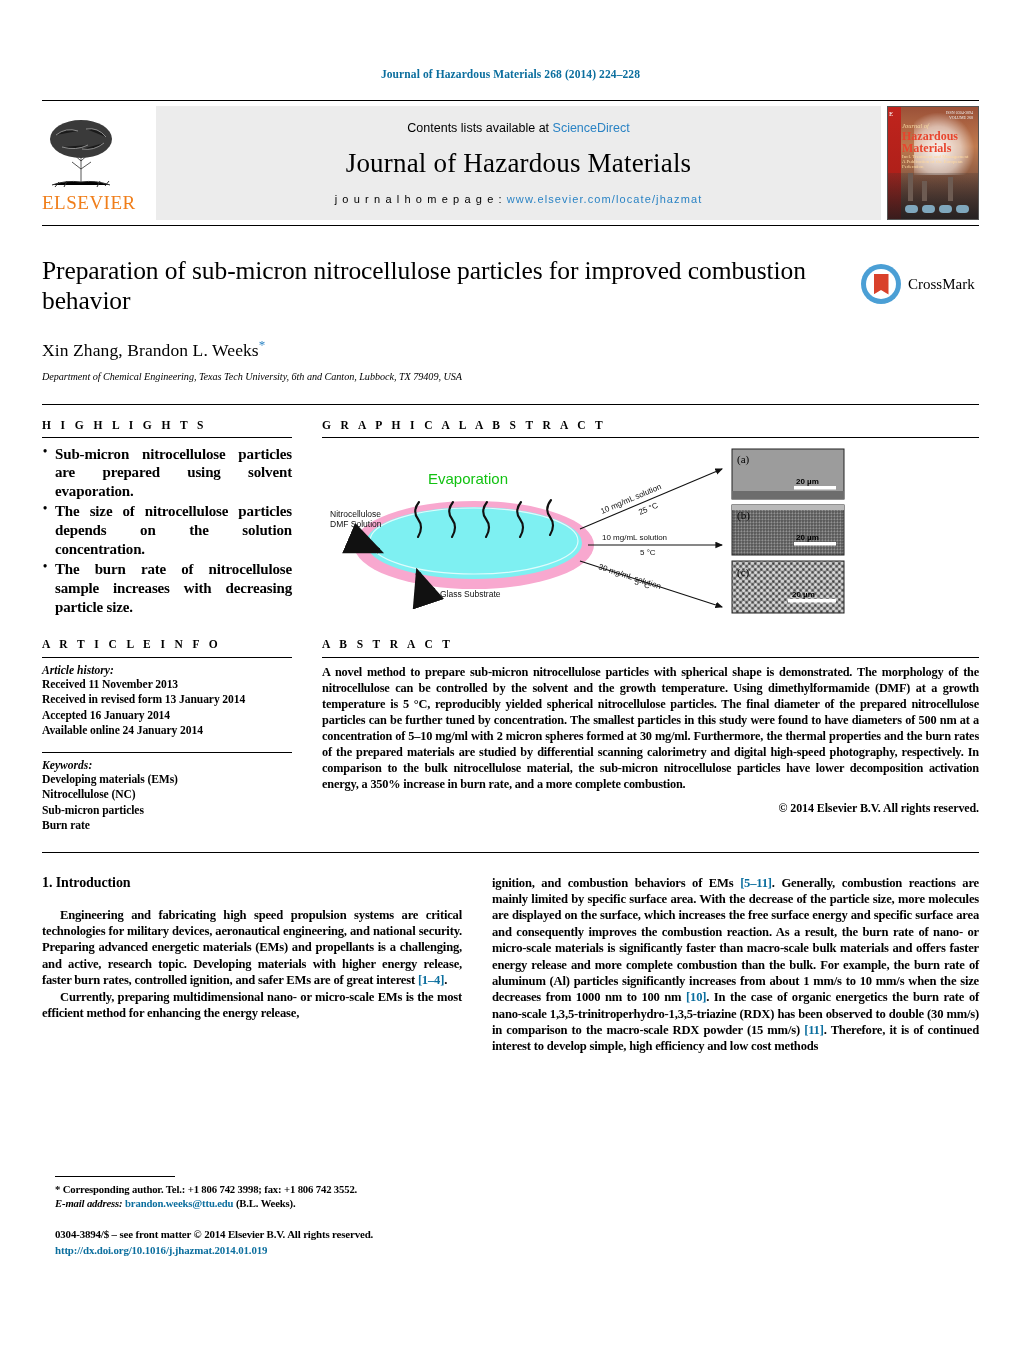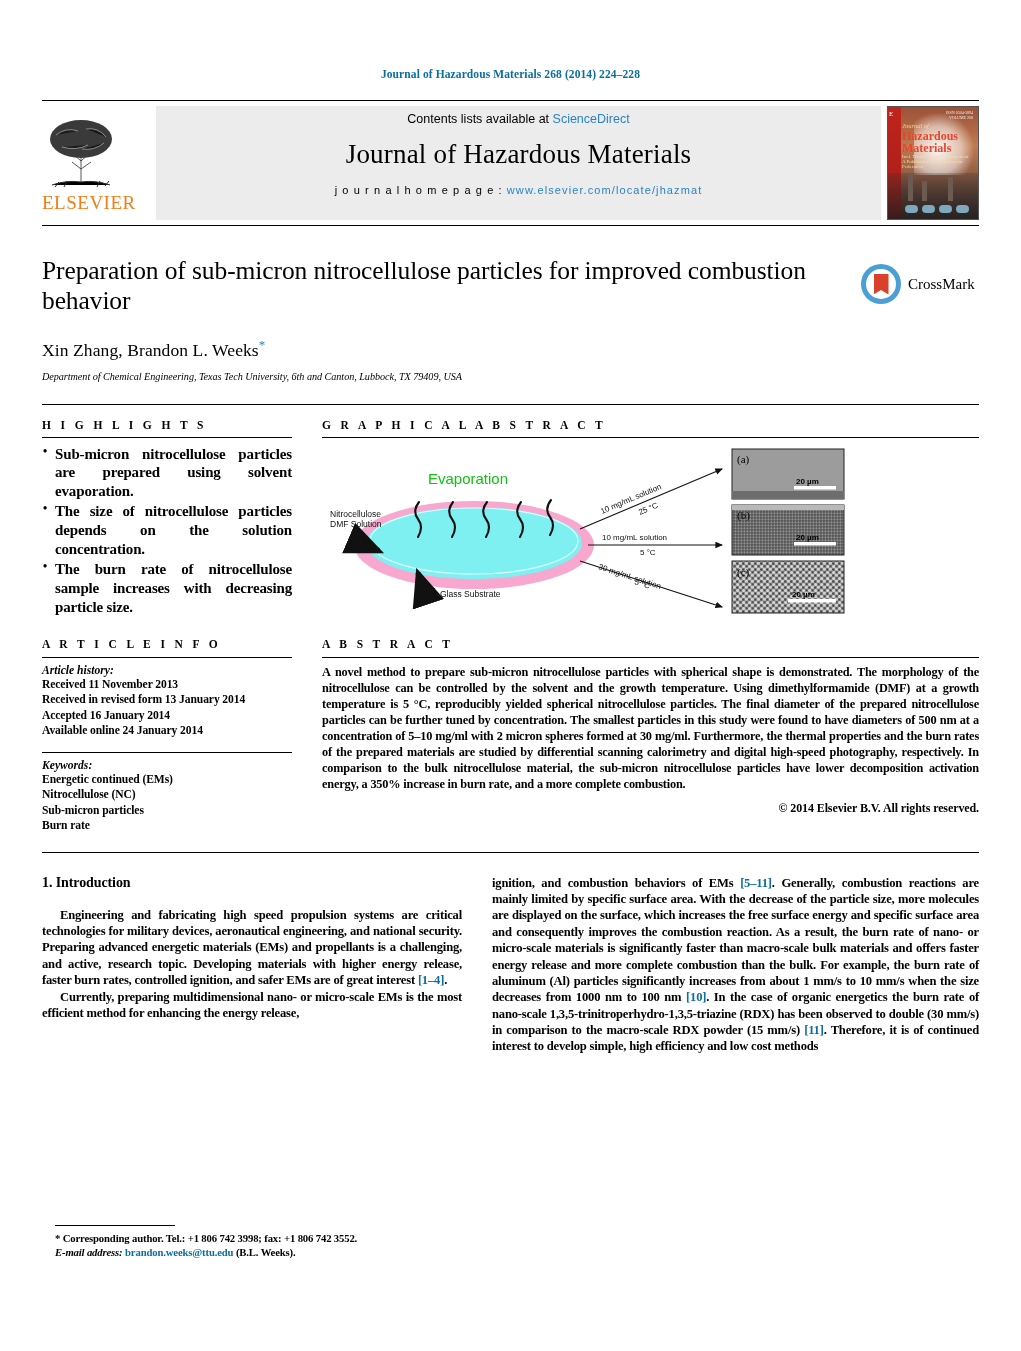--- a/index.html
+++ b/index.html
@@ -45,21 +45,21 @@
   .tree-svg { display: block; }
   .elsevier-word {
     font-family: "Liberation Serif", serif;
     font-size: 19px; letter-spacing: .5px; color: #f07e1a;
     font-weight: normal; margin-top: 1px;
   }
   .journal-box {
     flex: 1 1 auto;
     background: #ececec;
     display: flex; flex-direction: column;
-    align-items: center; 
+    align-items: center; justify-content: center;
     margin: 5px 6px 5px 6px;
     padding: 6px 0;
   }
   .contents-line { font-size: 12.5px; font-family: "Liberation Sans", sans-serif; }
   .contents-line .sd { color: #2a83c4; }
   .journal-title {
     font-family: "Liberation Serif", serif;
     font-size: 27px; margin: 13px 0 14px 0; letter-spacing: .2px;
   }
   .homepage-line {
@@ -360,21 +360,21 @@
       <div class="sec-head">A R T I C L E   I N F O</div>
       <div class="info-rule"></div>
       <div class="ai-label">Article history:</div>
       <div class="ai-line">Received 11 November 2013</div>
       <div class="ai-line">Received in revised form 13 January 2014</div>
       <div class="ai-line">Accepted 16 January 2014</div>
       <div class="ai-line">Available online 24 January 2014</div>
       <div class="info-rule" style="margin-top:13px;"></div>
       <div class="kw-block">
         <div class="ai-label">Keywords:</div>
-        <div class="ai-line">Energetic continued (EMs)</div>
+        <div class="ai-line">Developing materials (EMs)</div>
         <div class="ai-line">Nitrocellulose (NC)</div>
         <div class="ai-line">Sub-micron particles</div>
         <div class="ai-line">Burn rate</div>
       </div>
     </div>
 
     <div class="col-right">
       <div class="sec-head">A B S T R A C T</div>
       <div class="info-rule"></div>
       <div class="abstract-body">A novel method to prepare sub-micron nitrocellulose particles with spherical shape is demonstrated. The morphology of the nitrocellulose can be controlled by the solvent and the growth temperature. Using dimethylformamide (DMF) at a growth temperature is 5 °C, reproducibly yielded spherical nitrocellulose particles. The final diameter of the prepared nitrocellulose particles can be further tuned by concentration. The smallest particles in this study were found to have diameters of 500 nm at a concentration of 5–10 mg/ml with 2 micron spheres formed at 30 mg/ml. Furthermore, the thermal properties and the burn rates of the prepared materials are studied by differential scanning calorimetry and digital high-speed photography, respectively. In comparison to the bulk nitrocellulose material, the sub-micron nitrocellulose particles have lower decomposition activation energy, a 350% increase in burn rate, and a more complete combustion.</div>
@@ -395,15 +395,19 @@
       <p class="para" style="text-indent:0;"><span>ignition, and combustion behaviors of EMs </span><span class="cite">[5–11]</span><span>. Generally, combustion reactions are mainly limited by specific surface area. With the decrease of the particle size, more molecules are displayed on the surface, which increases the free surface energy and specific surface area and consequently improves the combustion reaction. As a result, the burn rate of nano- or micro-scale materials is significantly faster than macro-scale bulk materials and offers faster energy release and more complete combustion than the bulk. For example, the burn rate of aluminum (Al) particles significantly increases from about 1 mm/s to 10 mm/s when the size decreases from 1000 nm to 100 nm </span><span class="cite">[10]</span><span>. In the case of organic energetics the burn rate of nano-scale 1,3,5-trinitroperhydro-1,3,5-triazine (RDX) has been observed to double (30 mm/s) in comparison to the macro-scale RDX powder (15 mm/s) </span><span class="cite">[11]</span><span>. Therefore, it is of continued interest to develop simple, high efficiency and low cost methods</span></p>
     </div>
   </div>
 
   <div class="footer-area">
     <div class="foot-rule"></div>
     <div class="footnote">
       <span class="ind">* Corresponding author. Tel.: +1 806 742 3998; fax: +1 806 742 3552.</span>
       <span class="ind"><span class="fn-em">E-mail address:</span> <span class="link">brandon.weeks@ttu.edu</span> <span>(B.L. Weeks).</span></span>
     </div>
+    <div class="issn-block">
+      <div>0304-3894/$ – see front matter © 2014  Elsevier B.V. All rights reserved.</div>
+      <div class="issn-doi">http://dx.doi.org/10.1016/j.jhazmat.2014.01.019</div>
+    </div>
   </div>
 
 </div>
 
 </body></html>

